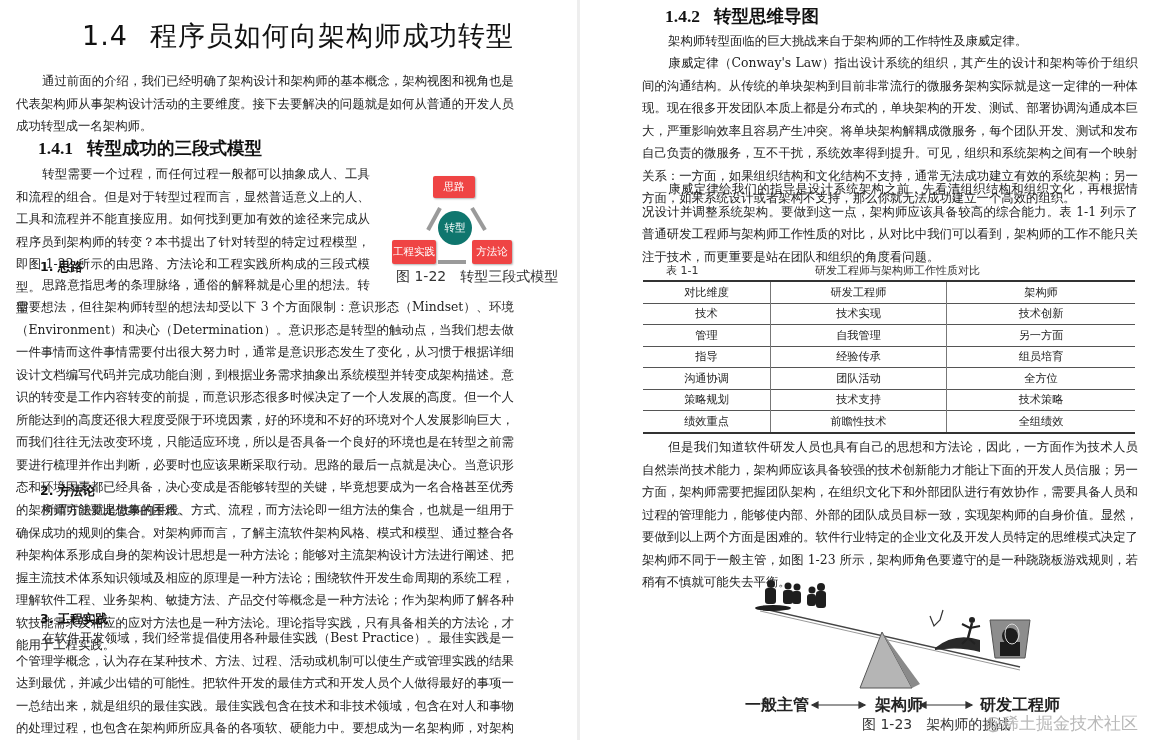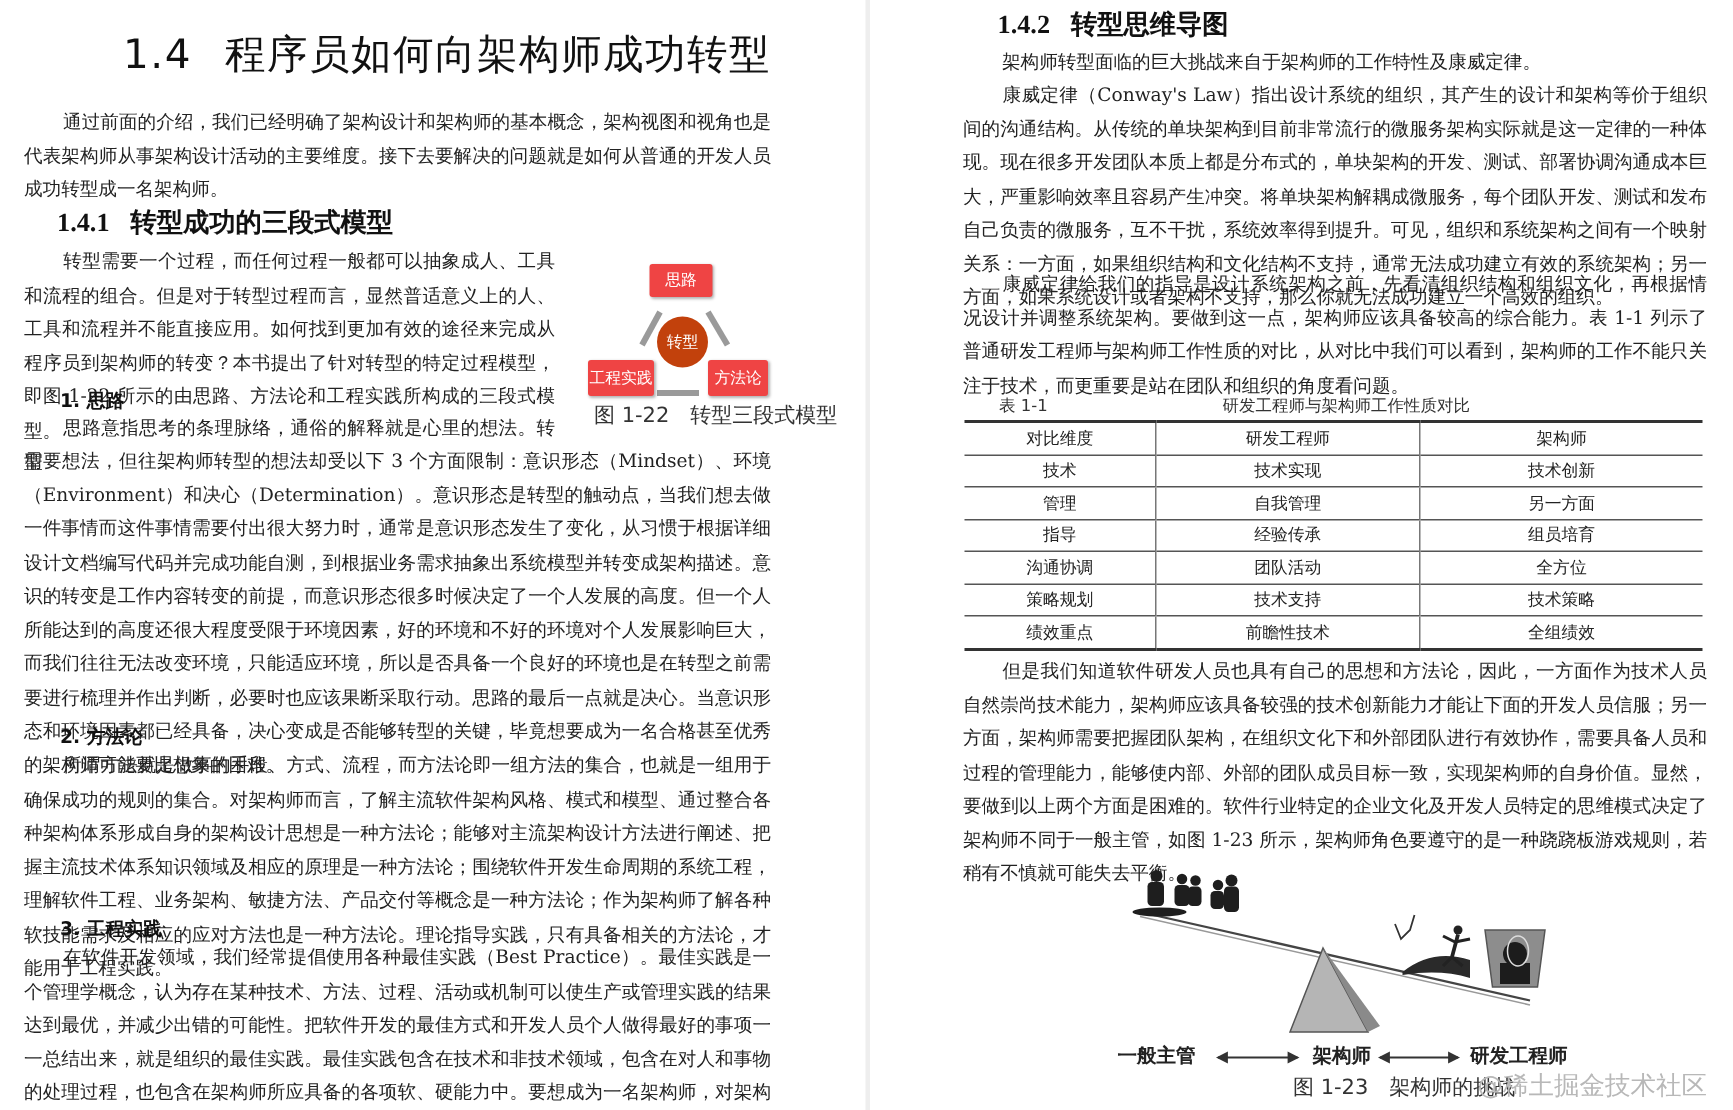--- a/index.html
+++ b/index.html
@@ -19,37 +19,37 @@
   .para { position:absolute; font-size:12.4px; line-height:22.5px; text-align:justify; color:#222; }
   .para .ind { display:inline-block; width:26px; }
   .subhead { position:absolute; font-family:"DejaVu Sans","Liberation Sans",sans-serif; font-weight:bold;
              font-size:12.5px; color:#111; white-space:nowrap; }
 
   
   .fig22 { position:absolute; left:388px; top:176px; width:138px; height:110px; }
   .box { position:absolute; background:#ef4444; color:#fff; font-family:"DejaVu Sans","Liberation Sans",sans-serif;
          font-size:10.5px; display:flex; align-items:center; justify-content:center; border-radius:2px;
          box-shadow:1px 1px 2px rgba(0,0,0,.3); }
-  .circle { position:absolute; border-radius:50%; background:#c2410c; color:#fff; font-family:"DejaVu Sans","Liberation Sans",sans-serif;
+  .circle { position:absolute; border-radius:50%; background:#0f766e; color:#fff; font-family:"DejaVu Sans","Liberation Sans",sans-serif;
             font-size:10.5px; display:flex; align-items:center; justify-content:center; }
   .fig-caption { position:absolute; font-size:14px; color:#333; white-space:nowrap; font-family:"DejaVu Sans","Liberation Sans",sans-serif; }
 
   
   .tbl-label { position:absolute; left:666px; top:263px; font-family:"DejaVu Sans","Liberation Sans",sans-serif; font-size:11px; color:#333; }
   .tbl-title { position:absolute; left:815px; top:263px; font-family:"DejaVu Sans","Liberation Sans",sans-serif; font-size:11px; color:#333; }
   table.cmp { position:absolute; left:643px; top:280px; width:492px; border-collapse:collapse; font-size:11.2px; }
   table.cmp td { height:20.5px; padding:0; text-align:center; border-top:1px solid #555; color:#222; }
   table.cmp tr:first-child td { border-top:2px solid #333; }
   table.cmp tr:last-child td { border-bottom:2px solid #333; }
   table.cmp td.c0 { width:127px; border-right:1px solid #777; }
   table.cmp td.c1 { width:175px; border-right:1px solid #777; }
 
   
   .fig23 { position:absolute; left:740px; top:580px; width:320px; height:140px; }
-  .fig23-label { position:absolute; top:115px; font-family:"DejaVu Sans","Liberation Sans",sans-serif; font-weight:bold; font-size:13px; color:#222; white-space:nowrap; }
+  .fig23-label { position:absolute; top:115px; font-family:"DejaVu Sans","Liberation Sans",sans-serif; font-weight:bold; font-size:16px; color:#222; white-space:nowrap; }
   .watermark { position:absolute; left:985px; top:712px; font-family:"DejaVu Sans","Liberation Sans",sans-serif; font-size:17px; color:#b8b8b8; white-space:nowrap; }
 </style>
 </head>
 <body>
 
 <div class="divider"></div>
 
 <div class="page" id="page-left">
   <div class="ch-title">
     <span class="num">1.4</span><span>程序员如何向架构师成功转型</span>

